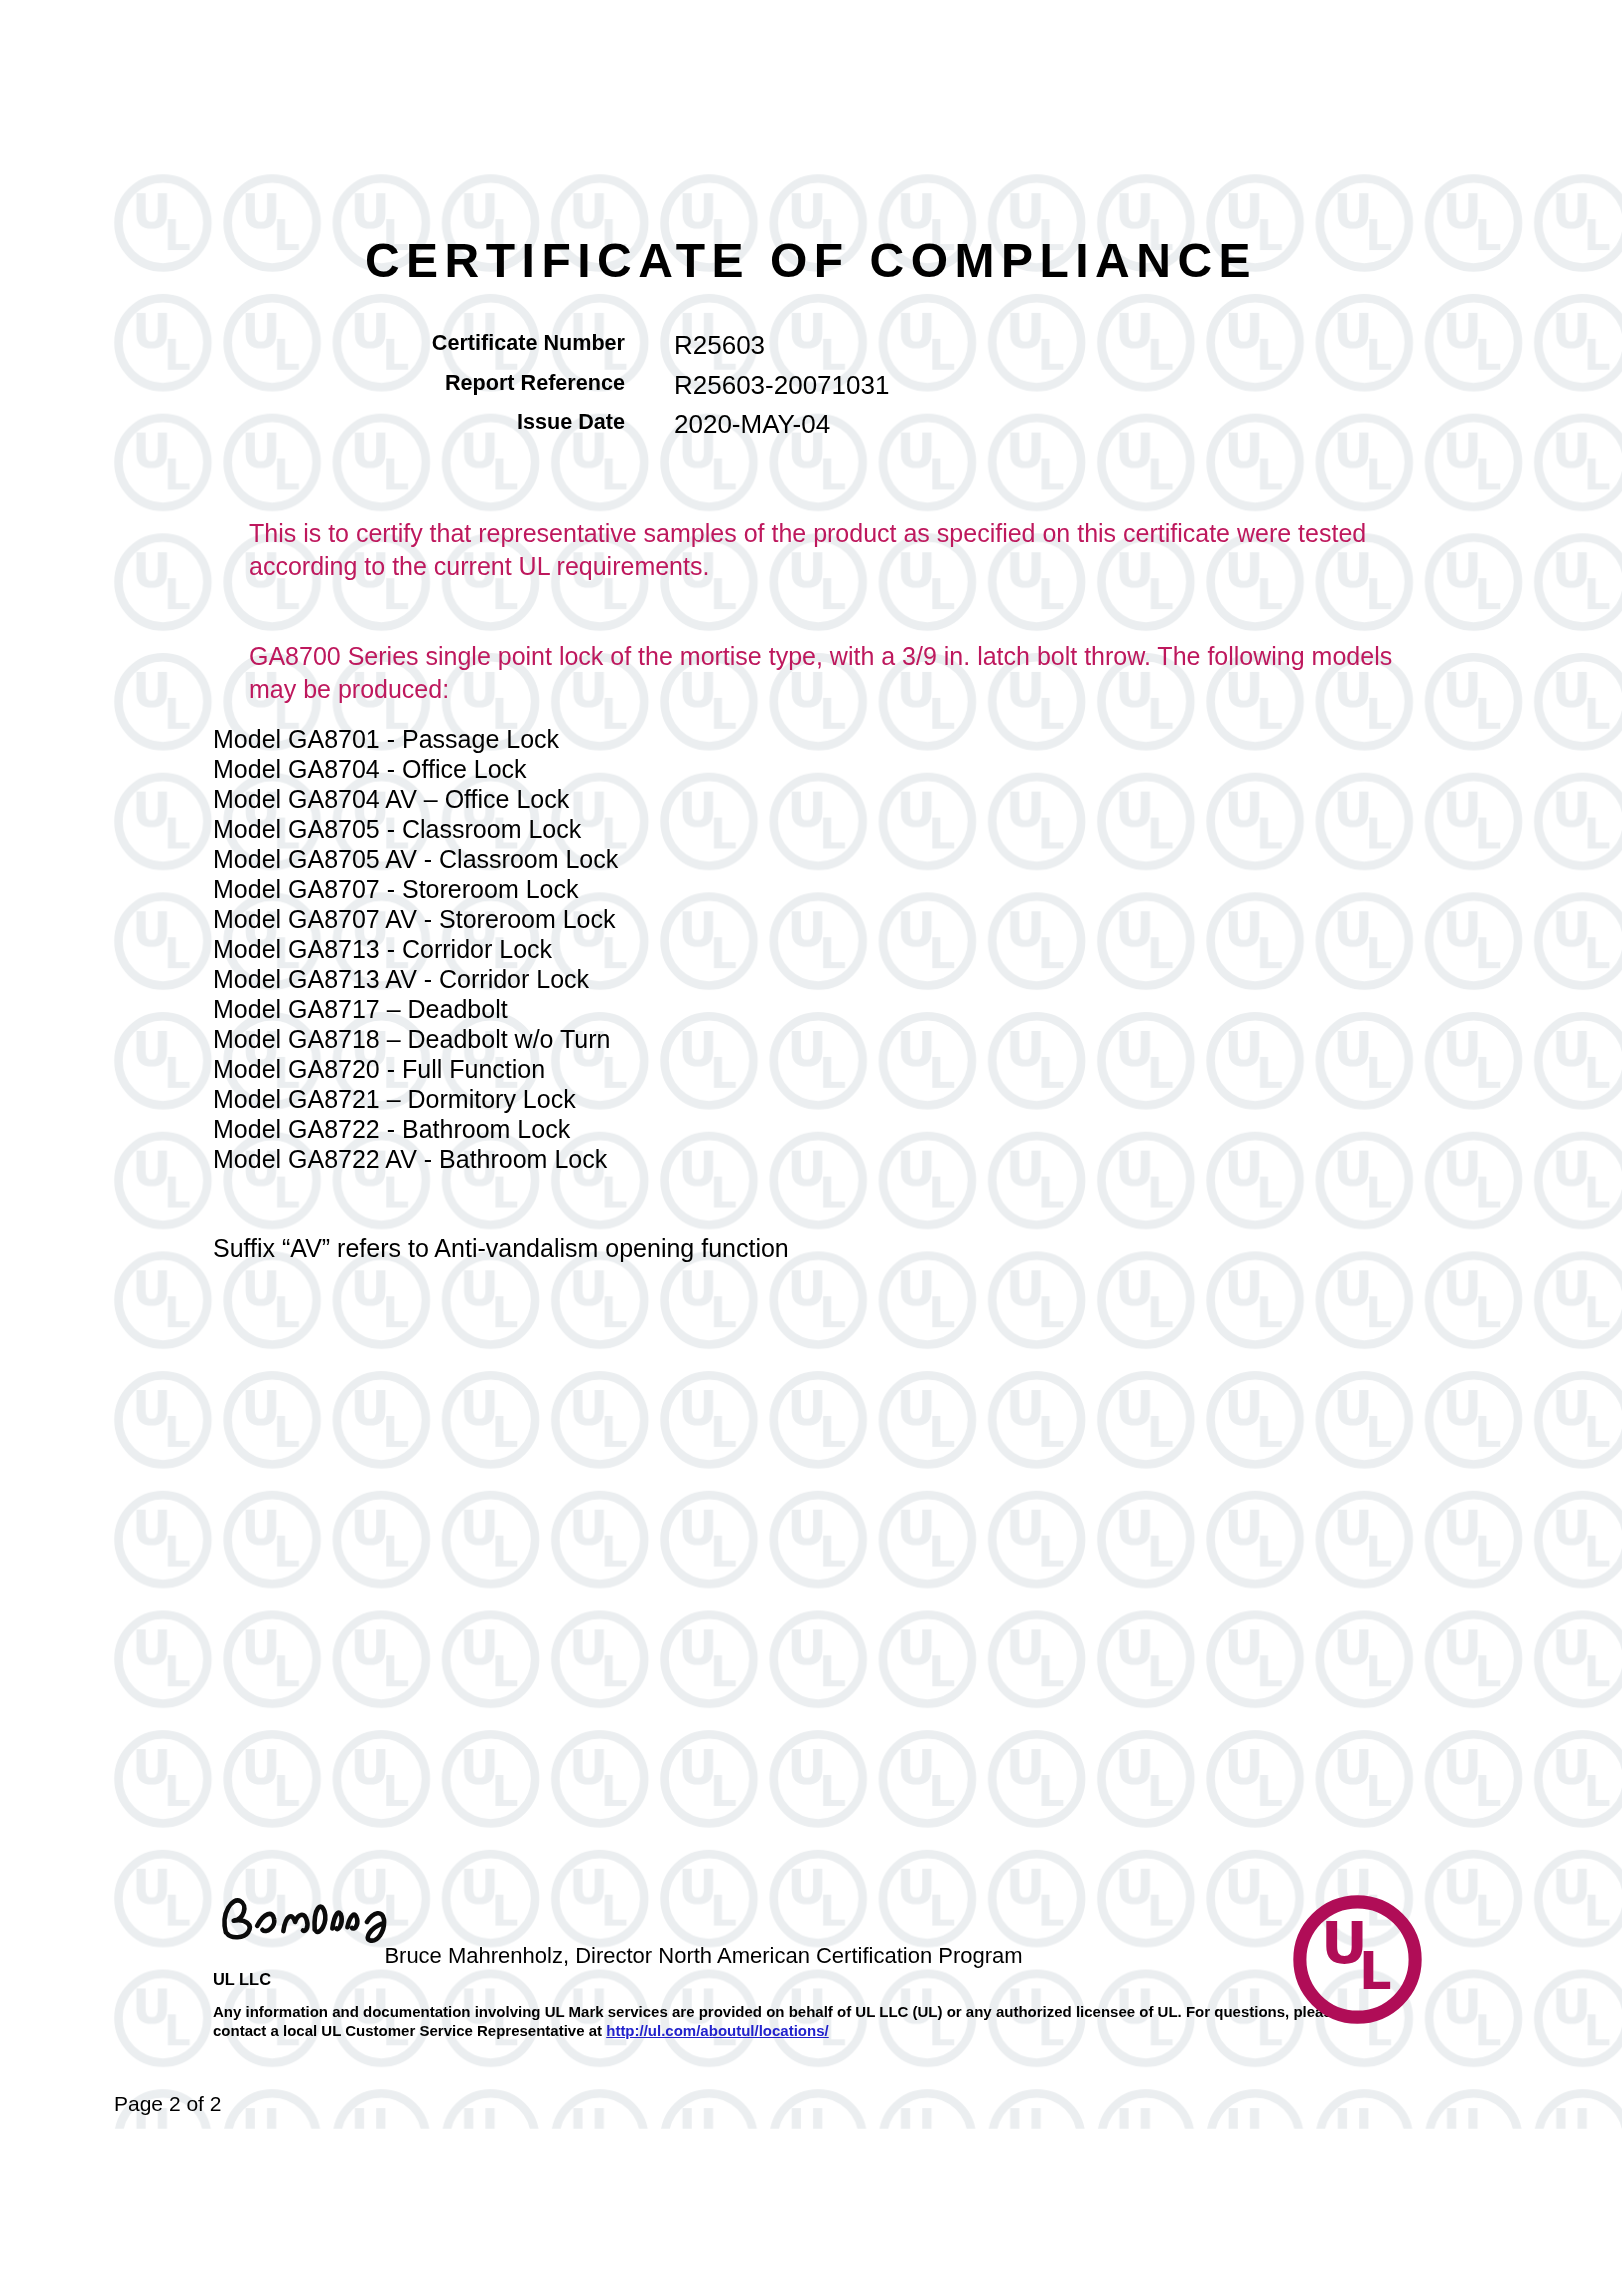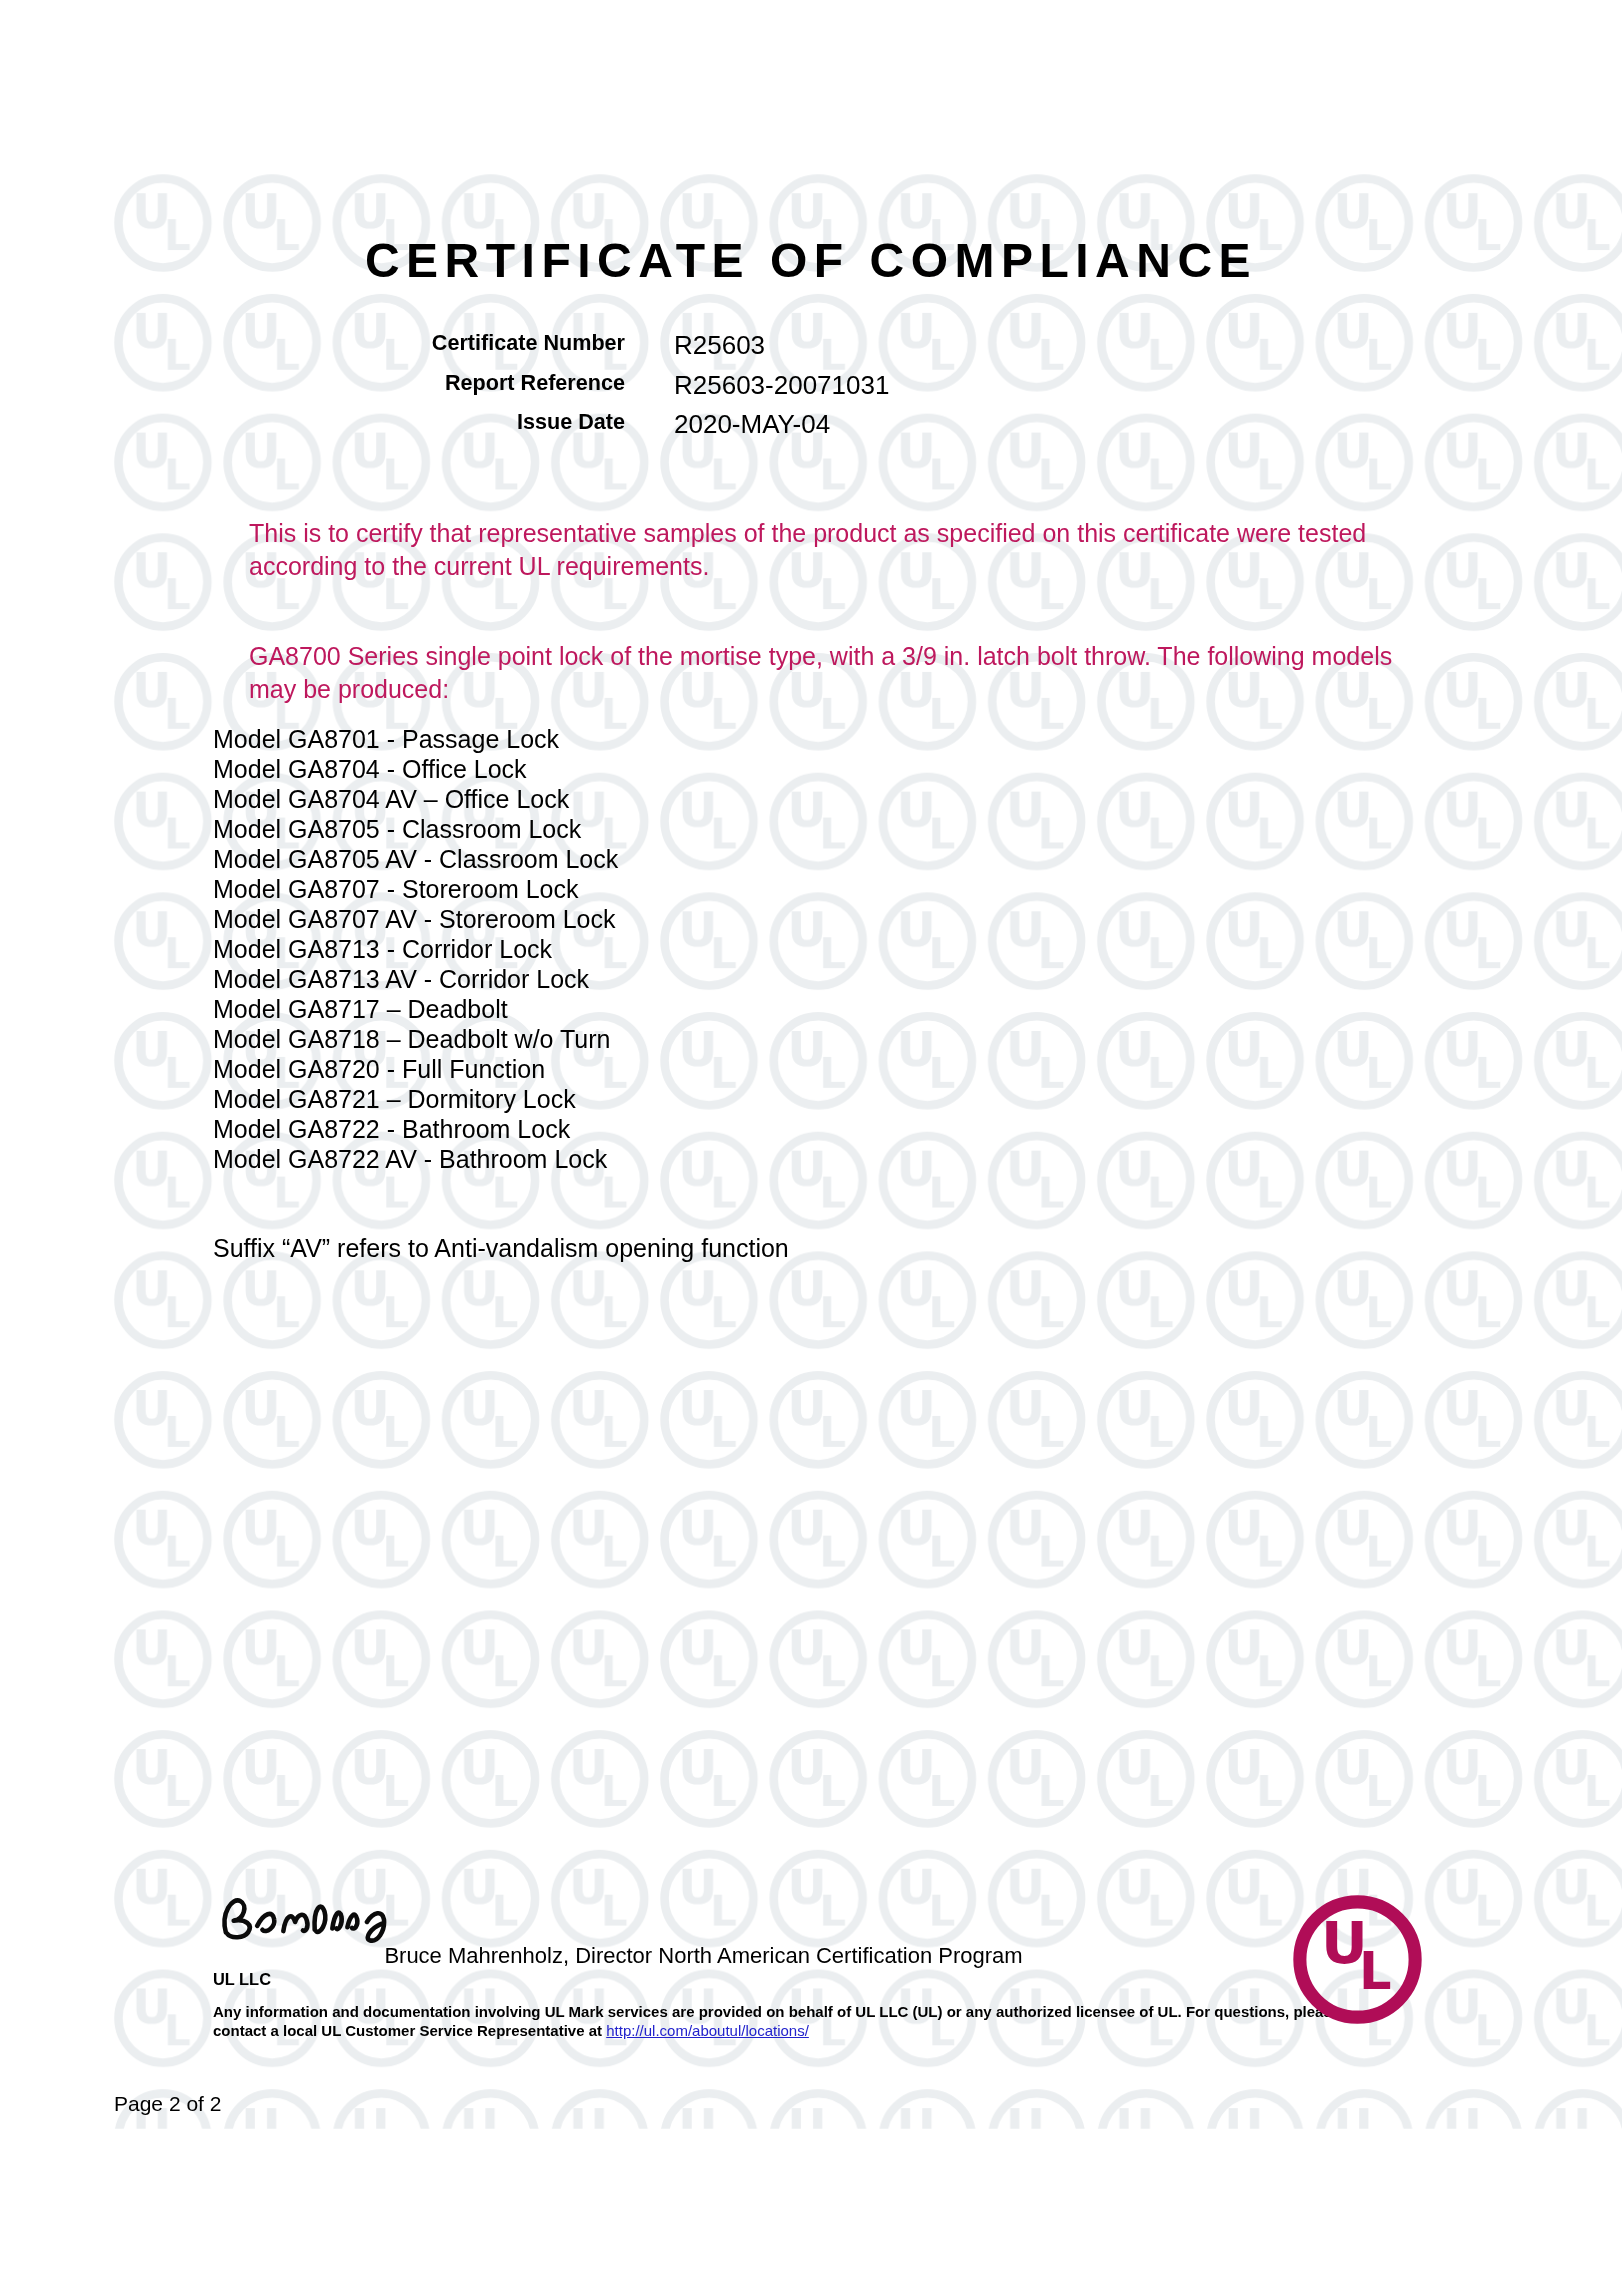--- a/index.html
+++ b/index.html
@@ -72,21 +72,21 @@
   }
   .company-name{
     position:absolute;left:213px;top:1970px;width:393px;
     font-size:16.4px;font-weight:bold;color:#000;
   }
   .disclaimer{
     position:absolute;left:213px;top:2002px;width:1243px;
     font-size:15px;font-weight:bold;line-height:19px;color:#000;
   }
   .disclaimer a{
-    color:var(--link);text-decoration:underline;font-weight:normal;
+    color:var(--link);text-decoration:underline;font-weight:bold;
   }
   .page-number{
     position:absolute;left:114px;top:2084px;
     font-size:21px;color:#000;margin-top:8px;
   }
   .ul-badge{
     position:absolute;left:1292px;top:1894px;width:131px;height:131px;
   }
 </style>
 </head>

